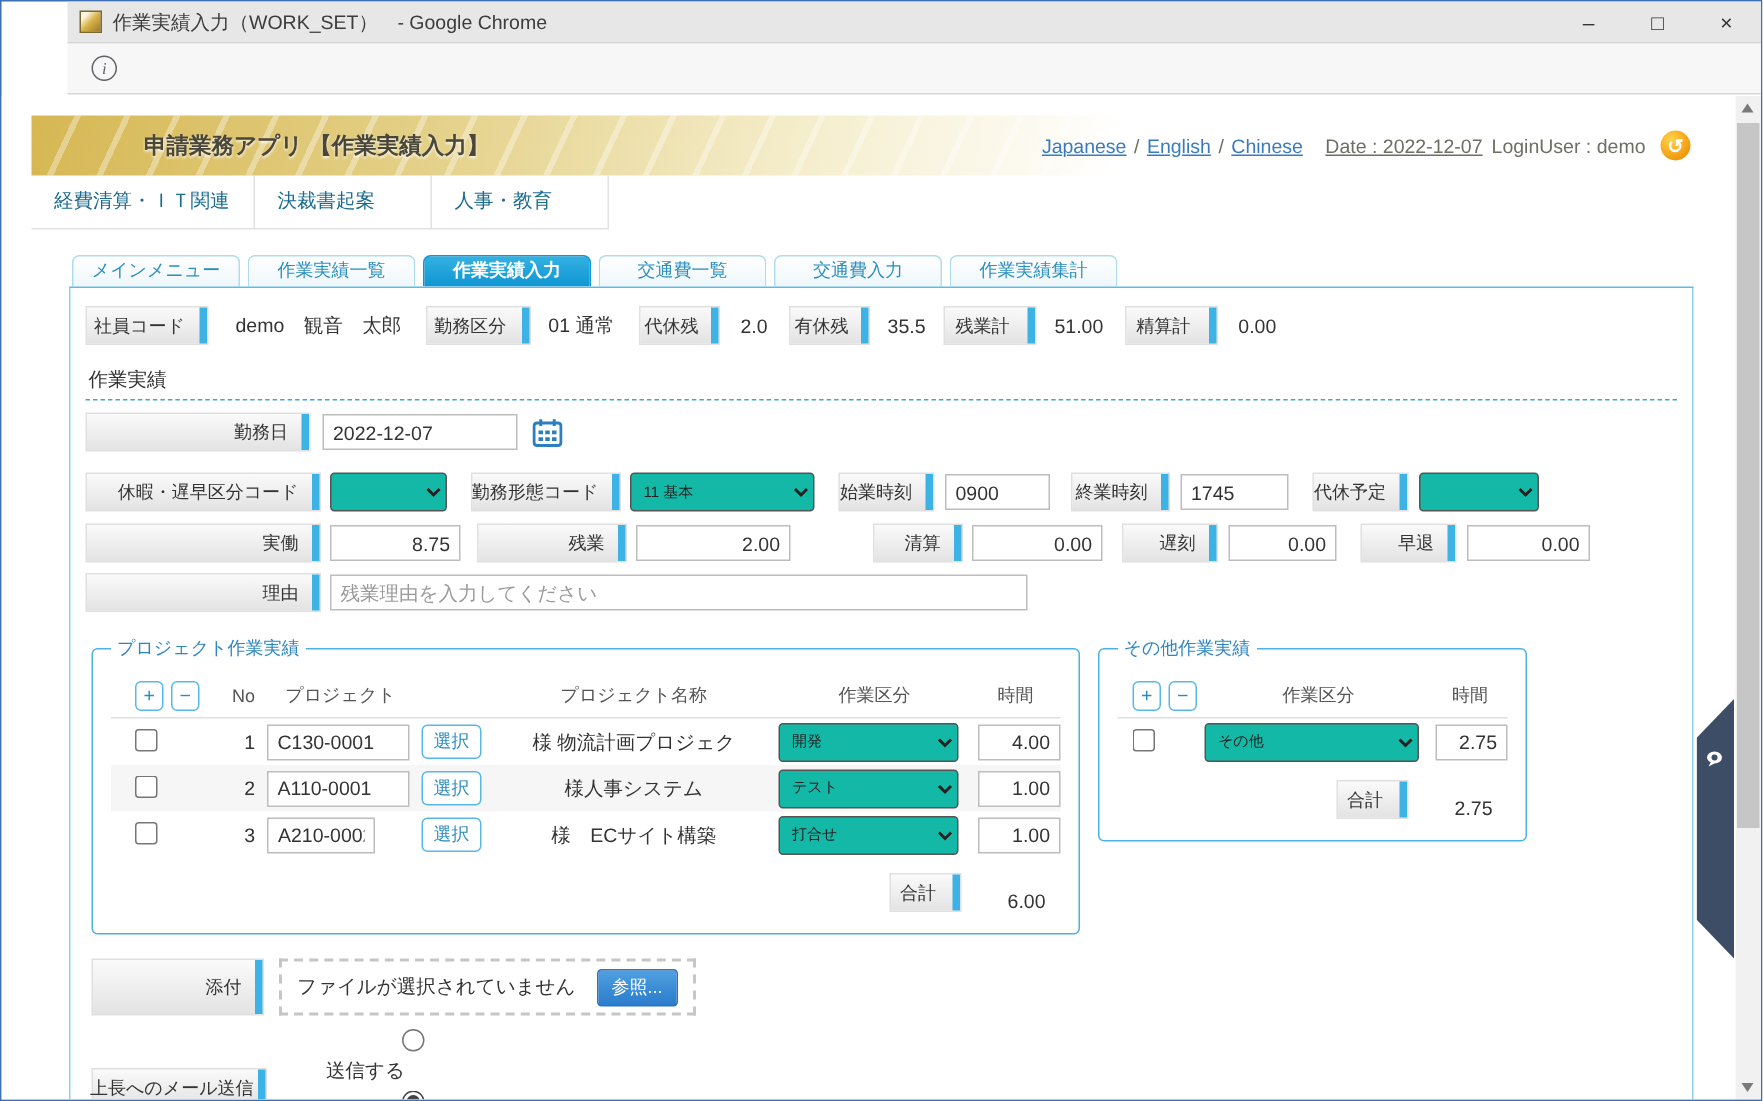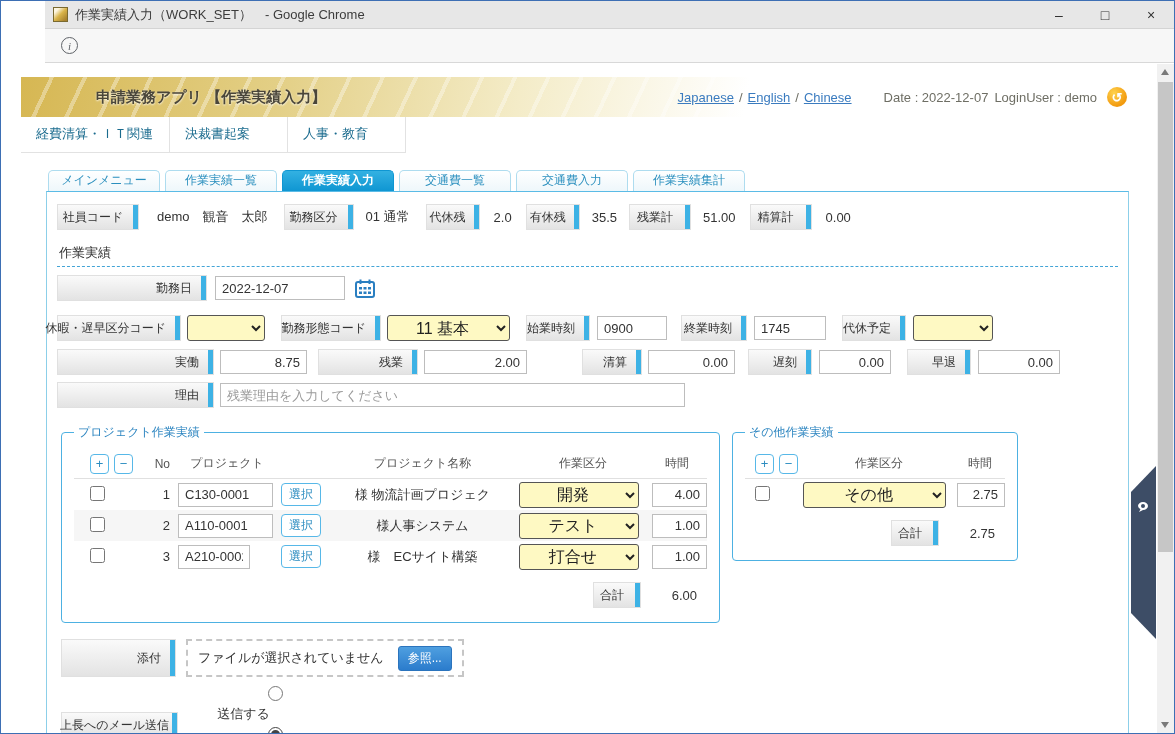--- a/index.html
+++ b/index.html
@@ -34,21 +34,21 @@
   .banner { margin-left: 20px; width: 905px; height: 40px; display: flex; align-items: center;
             background: linear-gradient(100deg,#d6b753 0%,#e3cf85 28%,#f4ecc8 55%,#ffffff 80%); position: relative; }
   .banner::after { content:""; position:absolute; inset:0;
             background: repeating-linear-gradient(115deg, rgba(255,255,255,0) 0 26px, rgba(255,255,255,.35) 26px 30px); }
   .banner-title { margin-left: 75px; font-size: 15px; font-weight: bold; color: #4a463a;
             text-shadow: 0 1px 2px rgba(255,255,255,.85); position: relative; z-index: 1; }
   .userbar { position: absolute; right: 30px; top: 10px; display: flex; align-items: center;
              font-size: 13px; color: #6e6e64; }
   .lang-link { color: #3a7bbf; text-decoration: underline; cursor: pointer; }
   .lang-sep { margin: 0 5px; color: #6e6e64; }
-  .date-text { margin-left: 32px; }
+  .date-text { margin-left: 15px; text-decoration: underline; }
   .login-text { margin-left: 6px; }
   .back-icon { width: 20px; height: 20px; border-radius: 50%; margin-left: 10px;
                background: radial-gradient(circle at 35% 30%, #ffd24d, #f29a0e 70%);
                color: #fff; font-size: 13px; font-weight: bold; display: flex;
                align-items: center; justify-content: center; cursor: pointer; }
 
   
   .nav { display: inline-flex; margin-left: 20px; border-bottom: 1px solid #e2e2e2; }
   .nav-item { min-width: 118px; padding: 8px 16px 9px 15px; font-size: 13px; color: #1a6b8e;
               border-right: 1px solid #e2e2e2; cursor: pointer; white-space: nowrap; }
@@ -78,22 +78,22 @@
 
   .section-title { font-size: 13px; color: #333; margin: 14px 0 4px 2px; }
   .dashed-sep { border-top: 1px dashed #43a4d6; margin: 2px 0 8px 0; }
 
   .frow { display: flex; align-items: center; }
 
   input[type=text] { height: 24px; border: 1px solid #bdbdbd; font-size: 13px; color: #333;
                      padding: 0 6px; font-family: "Liberation Sans", sans-serif; background: #fff; }
   input.num { text-align: right; }
   input::placeholder { color: #9a9a9a; }
-  select { height: 26px; border: 1px solid #555; border-radius: 3px; font-size: 16px; color: #222;
-           background: #fef9c3; padding: 0 4px; font-family: "Liberation Sans", sans-serif; text-align: center; }
+  select { height: 26px; border: 1px solid #555; border-radius: 3px; font-size: 10px; color: #222;
+           background: #14b8a6; padding: 0 4px; font-family: "Liberation Sans", sans-serif; }
 
   .cal-icon { margin-left: 10px; cursor: pointer; display: inline-flex; }
 
   
   .fs-row { display: flex; align-items: flex-start; margin: 16px 0 0 4px; gap: 12px; }
   fieldset { border: 1px solid #4db1e2; border-radius: 4px; padding: 8px 12px 14px 12px; }
   legend { font-size: 12px; color: #2e86c1; padding: 0 4px; margin-left: 0px; }
   .fs-left { width: 625px; }
   .fs-right { width: 272px; }
 
@@ -107,21 +107,21 @@
   .sel-btn { width: 40px; height: 23px; border: 1px solid #57b8e8; border-radius: 4px; background: #fff;
              color: #2b8cc0; font-size: 12px; cursor: pointer; padding: 0; }
   .c-cb  { width: 64px; padding-left: 16px; }
   .c-no  { width: 32px; text-align: right; }
   .c-code{ width: 106px; padding-left: 8px; }
   .c-sel { width: 50px; text-align: center; }
   .c-name{ width: 193px; text-align: center; }
   .c-cat { width: 128px; }
   .c-hrs { width: 60px; text-align: right; }
   .t-head .c-code, .t-head .c-name, .t-head .c-cat, .t-head .c-hrs { text-align: center; }
-  .t-foot { display: flex; align-items: center; justify-content: flex-end; margin-top: 10px; padding-right: 4px; }
+  .t-foot { display: flex; align-items: flex-end; justify-content: flex-end; margin-top: 10px; padding-right: 4px; }
   .t-foot .total-val { width: 62px; text-align: right; font-size: 13px; color: #333; padding-right: 6px; }
   .lbl.total { width: 48px; height: 26px; }
 
   .o-cb  { width: 58px; padding-left: 10px; }
   .o-cat { width: 152px; }
   .o-hrs { width: 50px; text-align: right; }
   .t-head .o-cat, .t-head .o-hrs { text-align: center; }
 
   input[type=checkbox] { width: 15px; height: 15px; }
 
@@ -246,21 +246,21 @@
               <rect x="8.5" y="8" width="3" height="2.5" fill="#2a7fc1"></rect>
             <rect x="13" y="8" width="3" height="2.5" fill="#2a7fc1"></rect>
               <rect x="4" y="12.5" width="3" height="2.5" fill="#2a7fc1"></rect>
             <rect x="8.5" y="12.5" width="3" height="2.5" fill="#2a7fc1"></rect>
               <rect x="13" y="12.5" width="3" height="2.5" fill="#2a7fc1"></rect>
           </svg>
         </span>
       </div>
 
       <div class="frow" style="margin-top:14px">
-        <div class="lbl" style="width:124px">休暇・遅早区分コード</div>
+        <div class="lbl" style="width:157px">休暇・遅早区分コード</div>
         <select style="width:78px;margin-left:6px">
           <option></option>
         </select>
         <div class="lbl" style="width:100px;margin-left:16px">勤務形態コード</div>
         <select style="width:123px;margin-left:6px">
           <option>11 基本</option>
         </select>
         <div class="lbl" style="width:64px;margin-left:16px">始業時刻</div>
         <input type="text" style="width: 70px; margin-left: 7px;" value="0900">
         <div class="lbl" style="width:66px;margin-left:14px">終業時刻</div>

